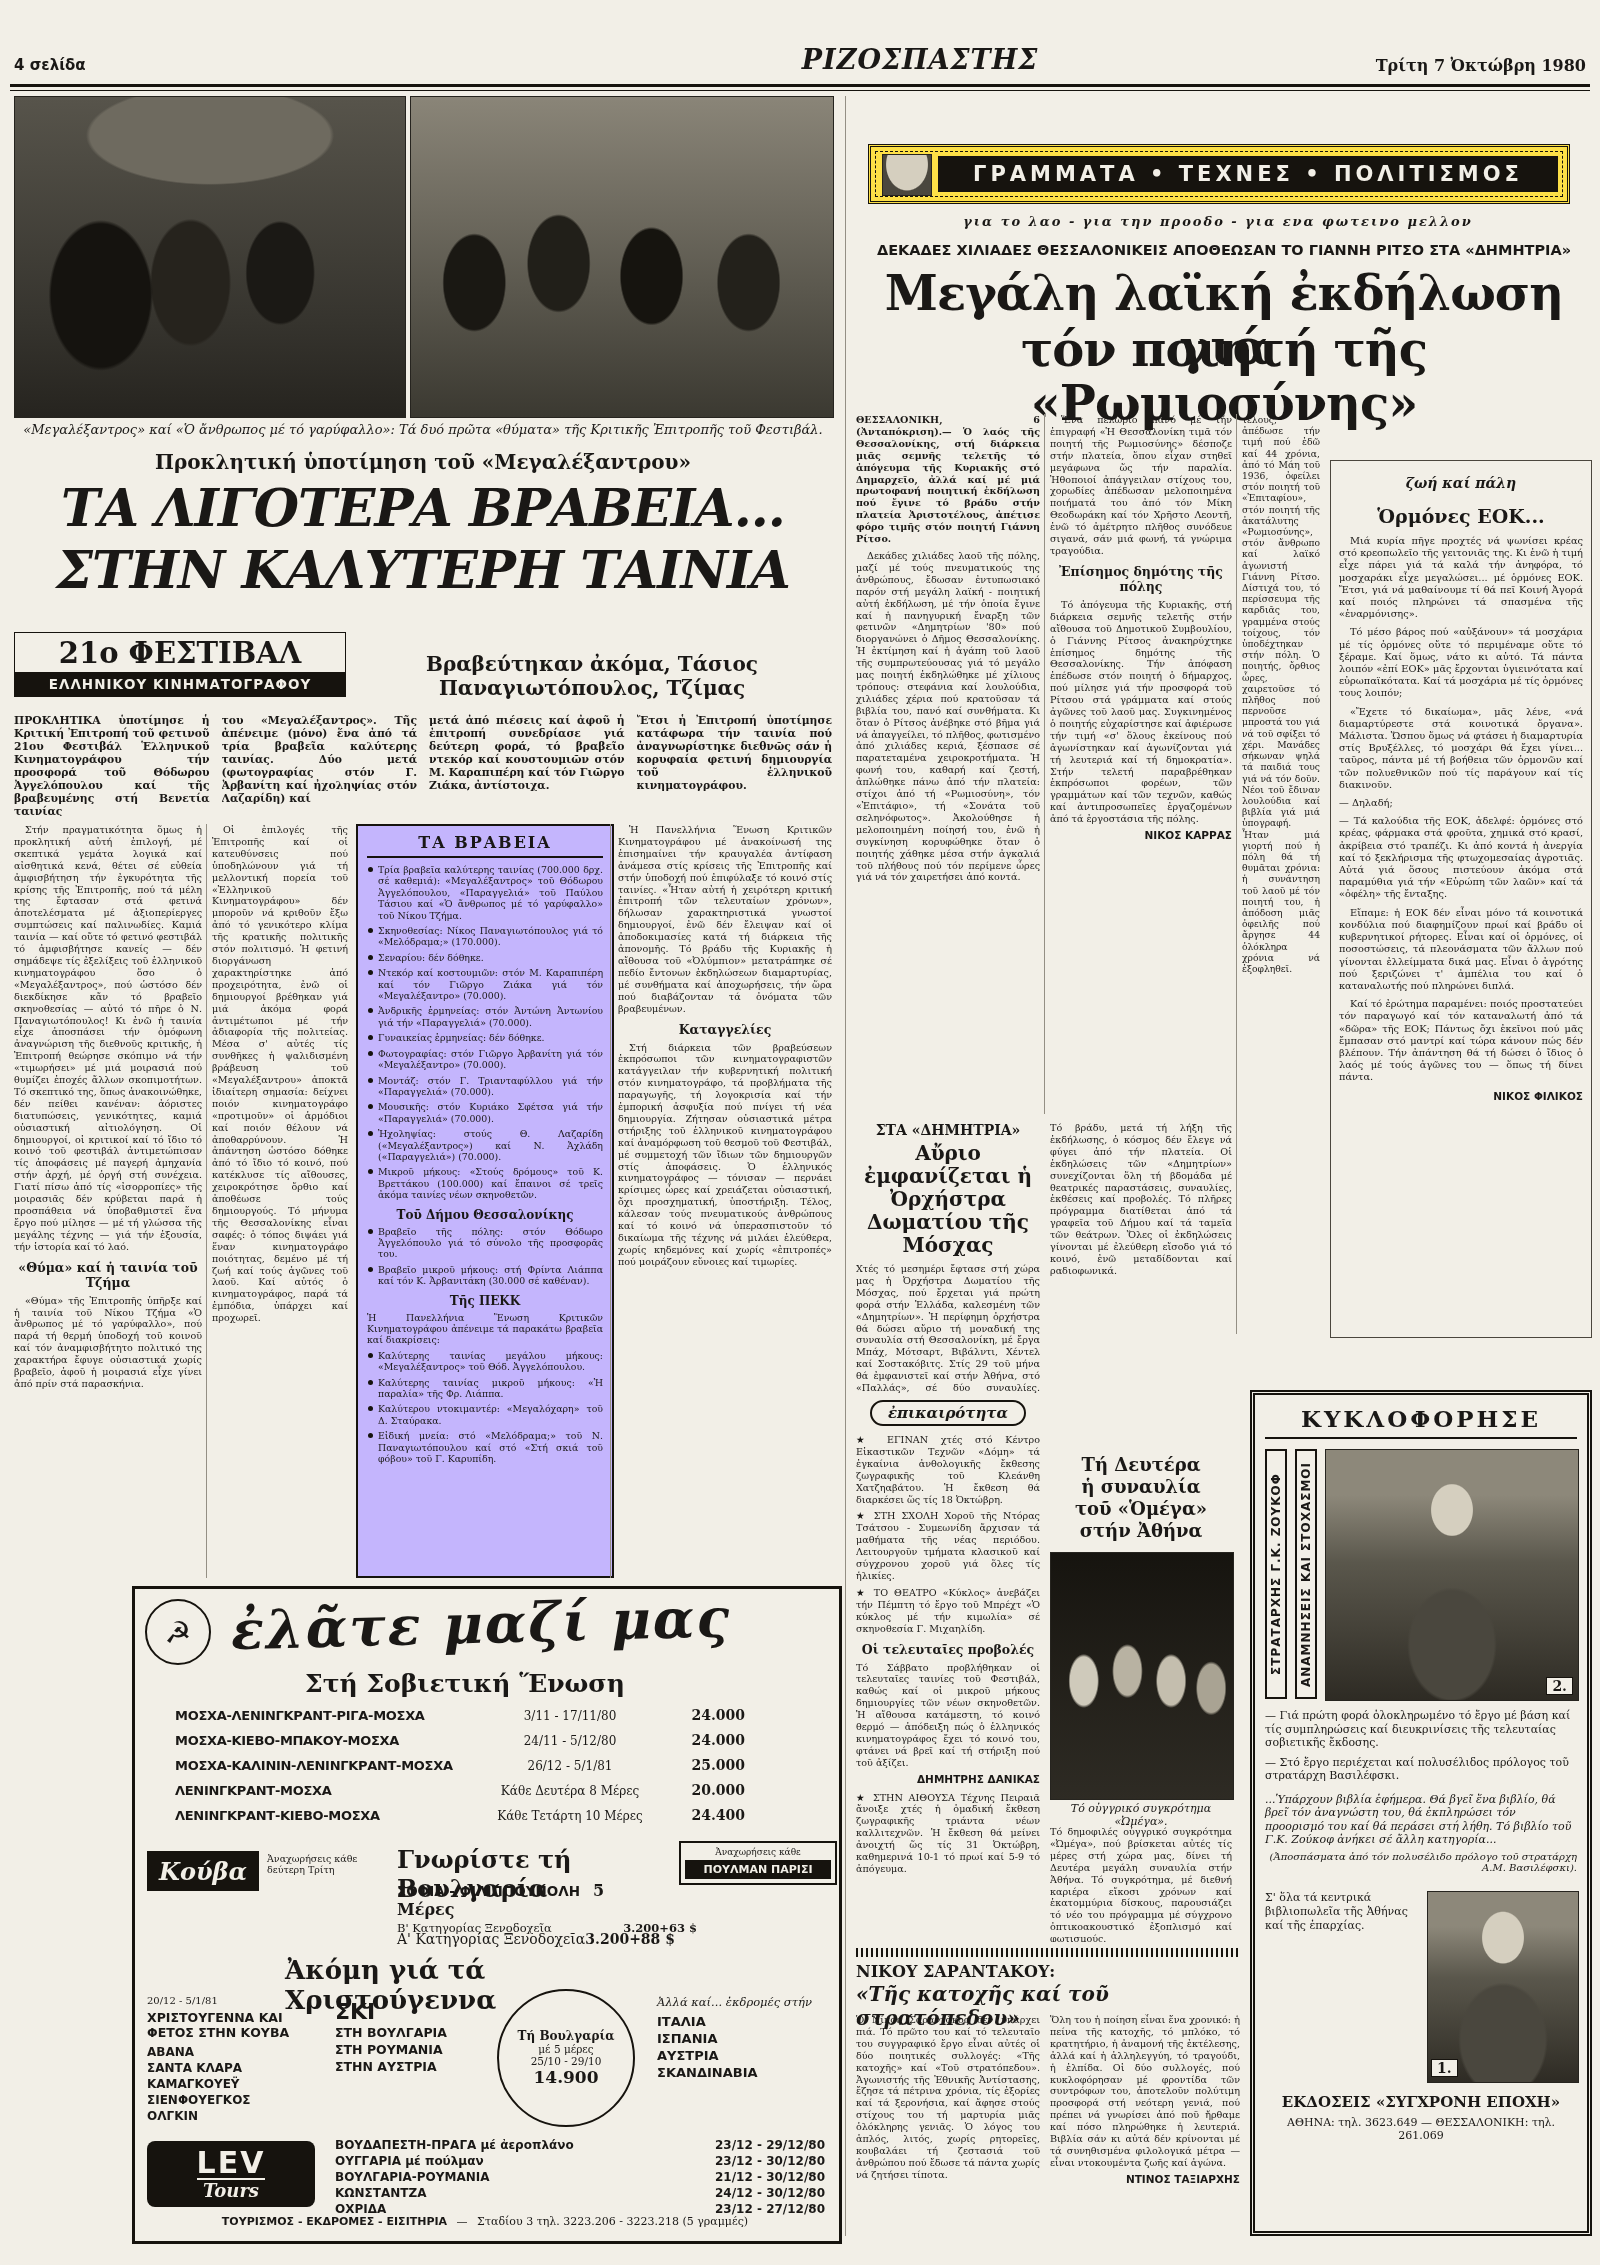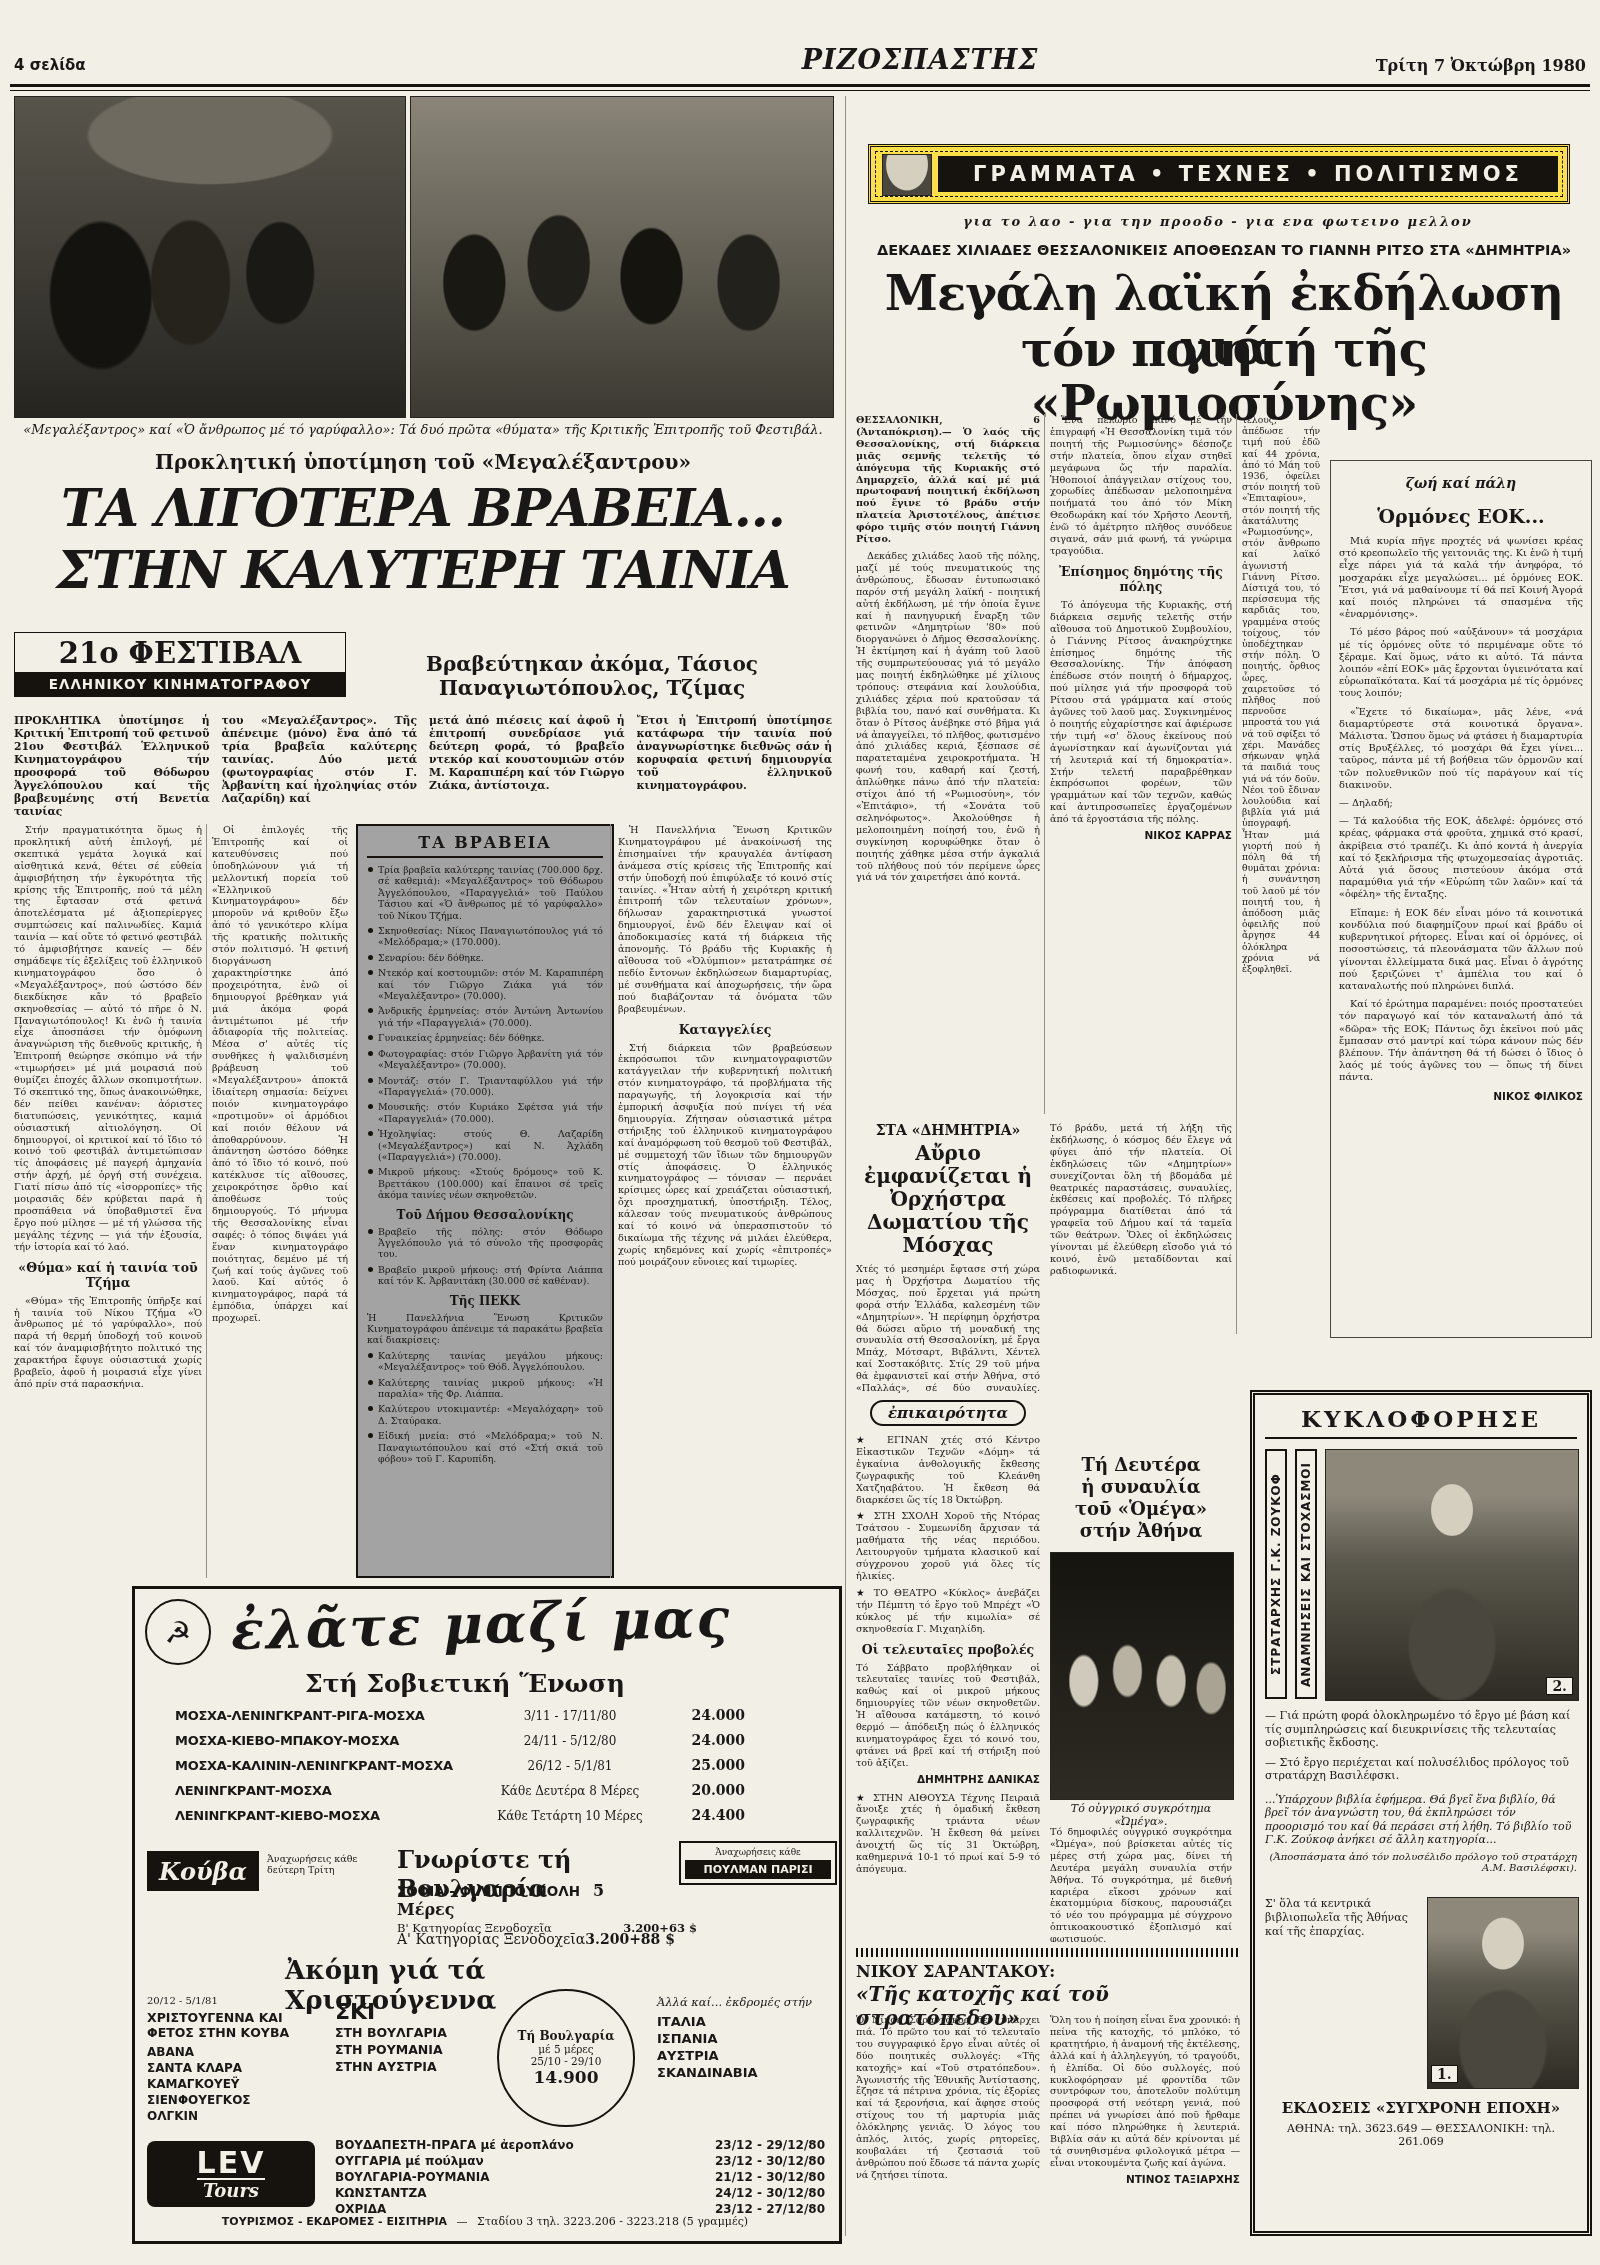--- a/index.html
+++ b/index.html
@@ -44,21 +44,21 @@
     radial-gradient(70px 90px at 50% 78%,#4a473e 0 60%,transparent 64%),
     linear-gradient(180deg,#8d887a 0 18%,#5a574c 45%,#2e2b24);}
   .plabel{position:absolute;background:#f2efe7;border:1px solid #16130e;font-weight:700;font-size:14px;
           padding:0 5px;font-family:"DejaVu Serif",serif;}
   .banner{border:3px double #16130e;padding:4px;background:#fde047;}
   .banner-inner{border:1px dashed #16130e;padding:4px 4px 4px 62px;position:relative;height:36px;}
   .banner-band{background:#16130e;color:#f2efe7;height:36px;display:flex;align-items:center;justify-content:center;
                font-family:"DejaVu Sans",sans-serif;font-weight:700;font-size:21px;letter-spacing:4px;}
   .pill{display:inline-block;border:2px solid #16130e;border-radius:15px;padding:2px 16px;
         font-family:"DejaVu Serif",serif;font-style:italic;font-weight:700;font-size:15px;}
-  .awards{border:2px solid #16130e;background:#a3a3a3;padding:7px 9px;overflow:hidden;}
+  .awards{border:2px solid #16130e;background:#c4b5fd;padding:7px 9px;overflow:hidden;}
   .awards h3{margin:0 0 6px;text-align:center;font-size:16px;letter-spacing:2px;border-bottom:2px solid #16130e;padding-bottom:4px;}
   .awards ul{margin:0;padding:0;list-style:none;}
   .awards li{position:relative;padding-left:11px;font-size:9.4px;line-height:11.4px;text-align:justify;margin-bottom:4px;}
   .awards li::before{content:"";position:absolute;left:1px;top:3px;width:5px;height:5px;background:#16130e;border-radius:50%;}
   .awards .asub{font-weight:700;text-align:center;font-size:12px;margin:7px 0 4px;}
   .trip-row{display:flex;align-items:baseline;margin-bottom:9px;}
   .trip-route{width:300px;font-family:"DejaVu Sans",sans-serif;font-weight:700;font-size:13px;letter-spacing:-0.3px;}
   .trip-dates{width:190px;font-size:12px;text-align:center;}
   .trip-price{width:80px;font-weight:700;font-size:14px;text-align:right;}
   .xtrip{display:flex;justify-content:space-between;font-family:"DejaVu Sans",sans-serif;
@@ -382,21 +382,21 @@
       <div class="spine">ΑΝΑΜΝΗΣΕΙΣ ΚΑΙ ΣΤΟΧΑΣΜΟΙ</div>
       <div style="position:relative;flex:1;">
         <div class="photo portrait" style="width:100%;height:100%;"></div>
         <div class="plabel" style="right:4px;bottom:4px;">2.</div>
       </div>
     </div>
     <div class="just" style="font-size:11px;line-height:13.5px;margin-top:10px;">— Γιά πρώτη φορά ὁλοκληρωμένο τό ἔργο μέ βάση καί τίς συμπληρώσεις καί διευκρινίσεις τῆς τελευταίας σοβιετικῆς ἔκδοσης.</div>
     <div class="just" style="font-size:11px;line-height:13.5px;margin-top:6px;">— Στό ἔργο περιέχεται καί πολυσέλιδος πρόλογος τοῦ στρατάρχη Βασιλέφσκι.</div>
     <div class="just i" style="font-size:11px;line-height:13.5px;margin-top:10px;">...Ὑπάρχουν βιβλία ἐφήμερα. Θά βγεῖ ἕνα βιβλίο, θά βρεῖ τόν ἀναγνώστη του, θά ἐκπληρώσει τόν προορισμό του καί θά περάσει στή λήθη. Τό βιβλίο τοῦ Γ.Κ. Ζούκοφ ἀνήκει σέ ἄλλη κατηγορία...</div>
     <div class="rgt i" style="font-size:10px;margin-top:4px;">(Ἀποσπάσματα ἀπό τόν πολυσέλιδο πρόλογο τοῦ στρατάρχη Α.Μ. Βασιλέφσκι).</div>
-    <div style="display:flex;gap:0;margin-top:24px;height:190px;">
+    <div style="display:flex;gap:0;margin-top:18px;height:190px;">
       <div class="just" style="flex:1;font-size:11px;line-height:14px;">Σ' ὅλα τά κεντρικά βιβλιοπωλεῖα τῆς Ἀθήνας καί τῆς ἐπαρχίας.</div>
       <div style="position:relative;width:150px;">
         <div class="photo portrait" style="width:100%;height:100%;"></div>
         <div class="plabel" style="left:4px;bottom:4px;">1.</div>
       </div>
     </div>
     <div class="ser b ctr" style="font-size:15px;margin-top:12px;">ΕΚΔΟΣΕΙΣ «ΣΥΓΧΡΟΝΗ ΕΠΟΧΗ»</div>
     <div class="ctr" style="font-size:11px;margin-top:5px;">ΑΘΗΝΑ: τηλ. 3623.649 — ΘΕΣΣΑΛΟΝΙΚΗ: τηλ. 261.069</div>
   </div>
 

